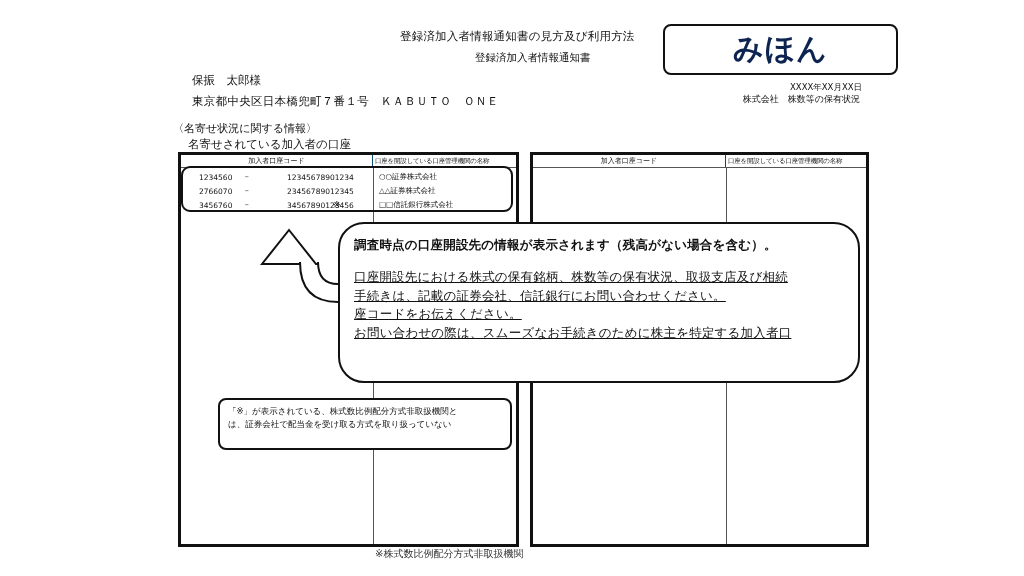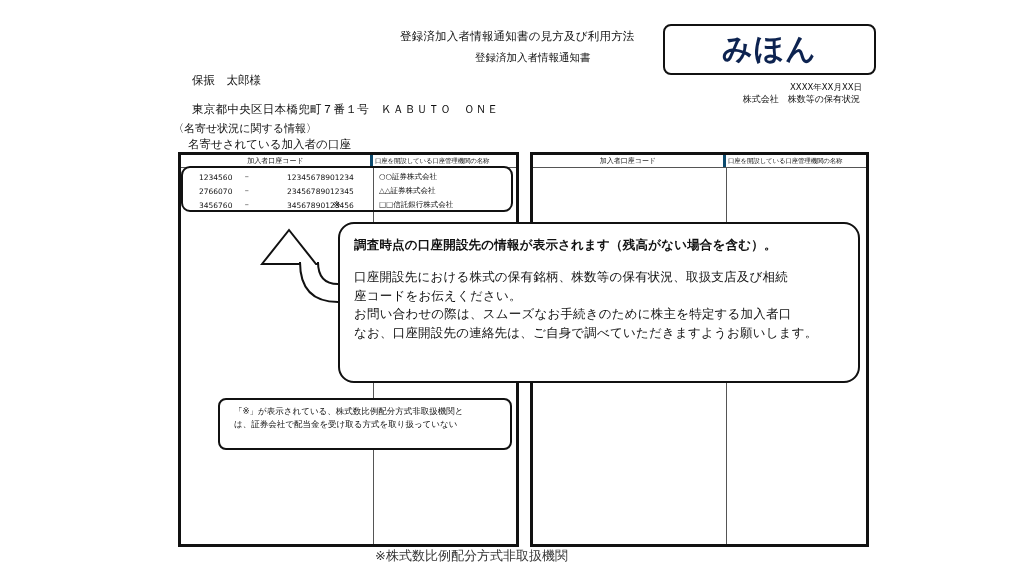--- a/index.html
+++ b/index.html
@@ -3,59 +3,59 @@
   <meta charset="utf-8">
   <style>
     * { margin: 0; padding: 0; box-sizing: border-box; }
     html, body { width: 1024px; height: 576px; background: #ffffff; overflow: hidden; }
     body { position: relative; font-family: "DejaVu Sans", "Liberation Sans", sans-serif; color: #111; }
     .abs { position: absolute; }
 
     .doc-title { left: 400px; top: 29px; font-size: 11.5px; white-space: nowrap; letter-spacing: 0.2px; }
     .doc-subtitle { left: 475px; top: 51px; font-size: 10.5px; white-space: nowrap; }
 
-    .mihon-box { left: 663px; top: 24px; width: 213px; height: 51px; border: 2.5px solid #111; border-radius: 8px; display: flex; align-items: center; justify-content: center; }
+    .mihon-box { left: 663px; top: 24px; width: 235px; height: 51px; border: 2.5px solid #111; border-radius: 8px; display: flex; align-items: center; justify-content: center; }
     .mihon-text { font-size: 30px; color: #0d2350; font-weight: bold; letter-spacing: 1px; }
 
     .date { left: 790px; top: 82px; font-size: 8.5px; white-space: nowrap; width: 70px; text-align: right; }
     .issuer { left: 720px; top: 93px; font-size: 9px; white-space: nowrap; width: 140px; text-align: right; }
 
     .recipient-name { left: 192px; top: 73px; font-size: 11.5px; white-space: nowrap; }
-    .recipient-addr { left: 192px; top: 94px; font-size: 11.5px; white-space: nowrap; letter-spacing: 0.3px; margin-top: 8px; }
+    .recipient-addr { left: 192px; top: 94px; font-size: 11.5px; white-space: nowrap; letter-spacing: 0.3px; }
 
     .section-heading { left: 173px; top: 121px; font-size: 11px; white-space: nowrap; }
     .section-sub { left: 188px; top: 137px; font-size: 11.5px; white-space: nowrap; }
 
     .table-frame { border: 3.5px solid #111; background: #fff; }
     .tbl-left { left: 178px; top: 152px; width: 341px; height: 395px; }
     .tbl-right { left: 530px; top: 152px; width: 339px; height: 395px; }
     .tbl-header { position: absolute; left: 0; top: 0; right: 0; height: 13px; border-bottom: 1px solid #555; display: flex; }
-    .tbl-header .h1 { font-size: 7px; display: flex; align-items: center; justify-content: center; border-right: 3px solid #0c4a6e; }
+    .tbl-header .h1 { font-size: 7px; display: flex; align-items: center; justify-content: center; border-right: 1px solid #0c4a6e; }
     .tbl-header .h2 { font-size: 6.5px; display: flex; align-items: center; padding-left: 2px; white-space: nowrap; overflow: hidden; letter-spacing: -0.2px; }
     .col-divider { position: absolute; top: 13px; bottom: 0; width: 1px; background: #555; }
 
     .highlight-box { left: 181px; top: 166px; width: 332px; height: 46px; border: 2px solid #111; border-radius: 9px; }
 
     .row { position: absolute; left: 0; height: 14px; font-size: 7.5px; display: flex; align-items: center; white-space: nowrap; }
     .row .c-branch { position: absolute; left: 18px; }
     .row .c-dash { position: absolute; left: 62px; }
     .row .c-code { position: absolute; left: 106px; }
     .row .c-mark { position: absolute; left: 152px; font-size: 9px; }
     .row .c-inst { position: absolute; left: 198px; }
 
-    .callout { left: 338px; top: 222px; width: 522px; height: 161px; border: 2.5px solid #111; border-radius: 16px; background: #fff; padding: 13px 18px 0 14px; }
+    .callout { left: 338px; top: 222px; width: 522px; height: 161px; border: 2.5px solid #111; border-radius: 26px; background: #fff; padding: 13px 18px 0 14px; }
     .callout .lead { font-size: 12.5px; font-weight: bold; white-space: nowrap; margin-bottom: 14px; letter-spacing: 0.2px; }
-    .callout p { font-size: 12.5px; line-height: 18.5px; white-space: nowrap; letter-spacing: 0.2px; }
+    .callout p { font-size: 12.5px; line-height: 18.5px; white-space: nowrap; letter-spacing: 0.2px; text-decoration: underline; }
 
     .arrow { left: 260px; top: 222px; }
 
-    .note { left: 218px; top: 398px; width: 294px; height: 52px; border: 2px solid #111; border-radius: 8px; background: #fff; padding: 5px 14px; }
+    .note { left: 218px; top: 398px; width: 294px; height: 52px; border: 2px solid #111; border-radius: 8px; background: #fff; padding: 5px 8px; }
     .note p { font-size: 8.5px; line-height: 13px; white-space: nowrap; }
 
-    .footnote { left: 375px; top: 547px; font-size: 13px; color: #333; white-space: nowrap; }
+    .footnote { left: 375px; top: 547px; font-size: 10px; color: #333; white-space: nowrap; }
   </style>
 </head>
 <body>
 
 <div class="abs doc-title">登録済加入者情報通知書の見方及び利用方法</div>
 <div class="abs doc-subtitle">登録済加入者情報通知書</div>
 
 <div class="abs mihon-box">
   <span class="mihon-text">みほん</span>
 </div>
@@ -110,23 +110,23 @@
 </div>
 
 <svg class="abs arrow" width="90" height="90" viewBox="0 0 90 90">
   <path d="M 78 80 L 78 80 Q 40 80 40 40 L 40 42 L 2 42 L 29 8 L 56 42 L 58 42 L 58 40 Q 58 62 78 62" fill="#fff" stroke="#111" stroke-width="2" stroke-linejoin="miter"></path>
   <path d="M 2 42 L 29 8 L 56 42 L 48 42 L 48 45 Q 48 70 78 70 L 78 80 Q 26 80 26 45 L 26 42 Z" fill="none" stroke="none"></path>
 </svg>
 
 <div class="abs callout">
   <div class="lead">調査時点の口座開設先の情報が表示されます（残高がない場合を含む）。</div>
   <p>口座開設先における株式の保有銘柄、株数等の保有状況、取扱支店及び相続</p>
+  <p>手続きは、記載の証券会社、信託銀行にお問い合わせください。</p>
   <p>座コードをお伝えください。</p>
   <p>お問い合わせの際は、スムーズなお手続きのために株主を特定する加入者口</p>
-  <p>なお、口座開設先の連絡先は、ご自身で調べていただきますようお願いします。</p>
 </div>
 
 <div class="abs note">
   <p>「※」が表示されている、株式数比例配分方式非取扱機関と</p>
   <p>は、証券会社で配当金を受け取る方式を取り扱っていない</p>
 </div>
 
 <div class="abs footnote">※株式数比例配分方式非取扱機関</div>
 
 </body></html>

